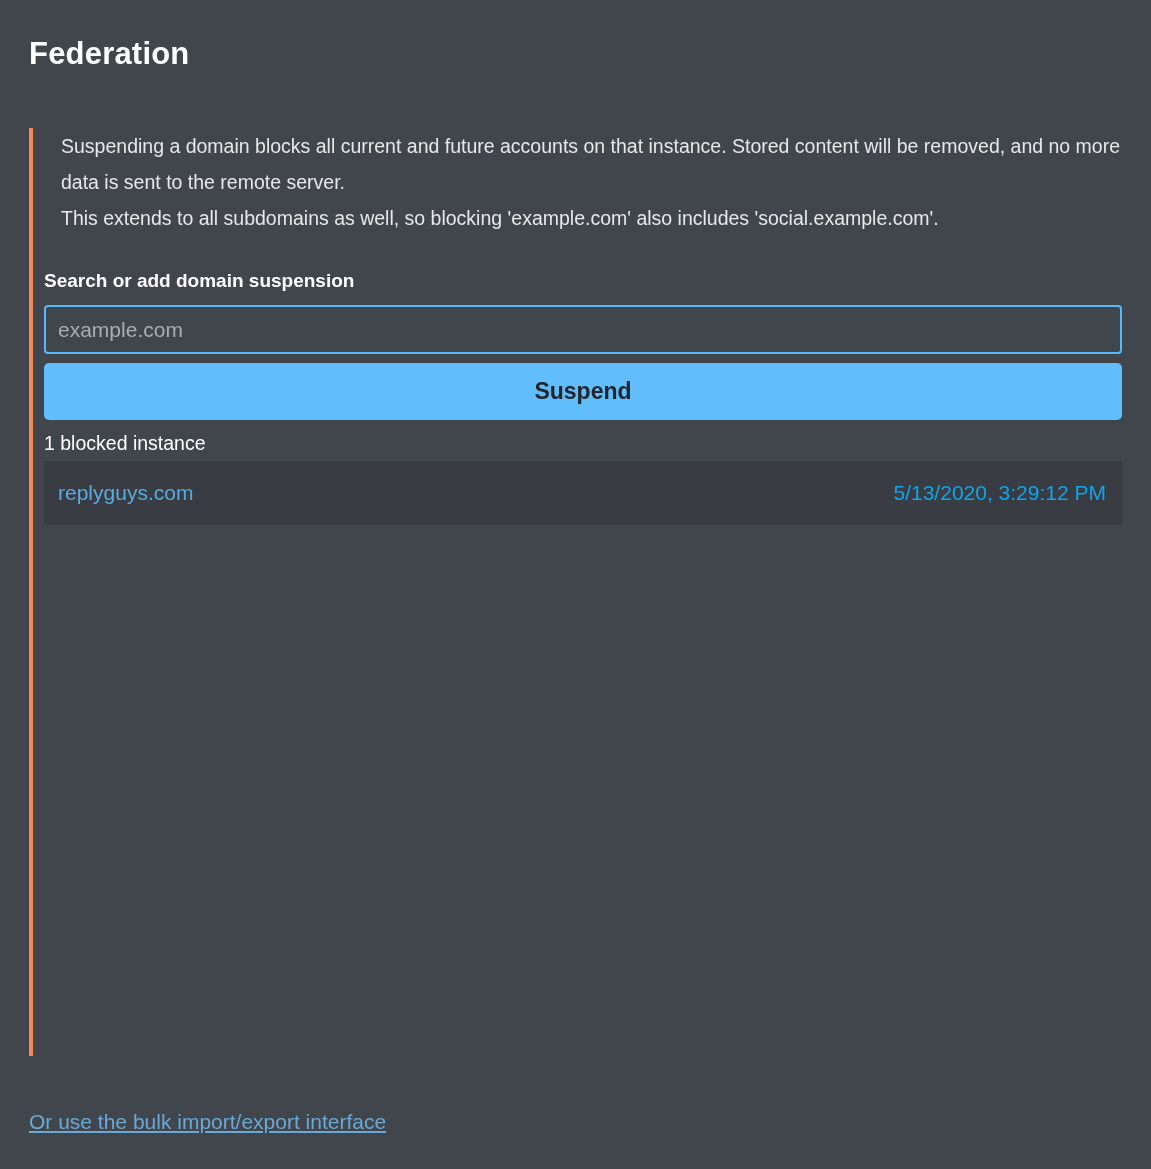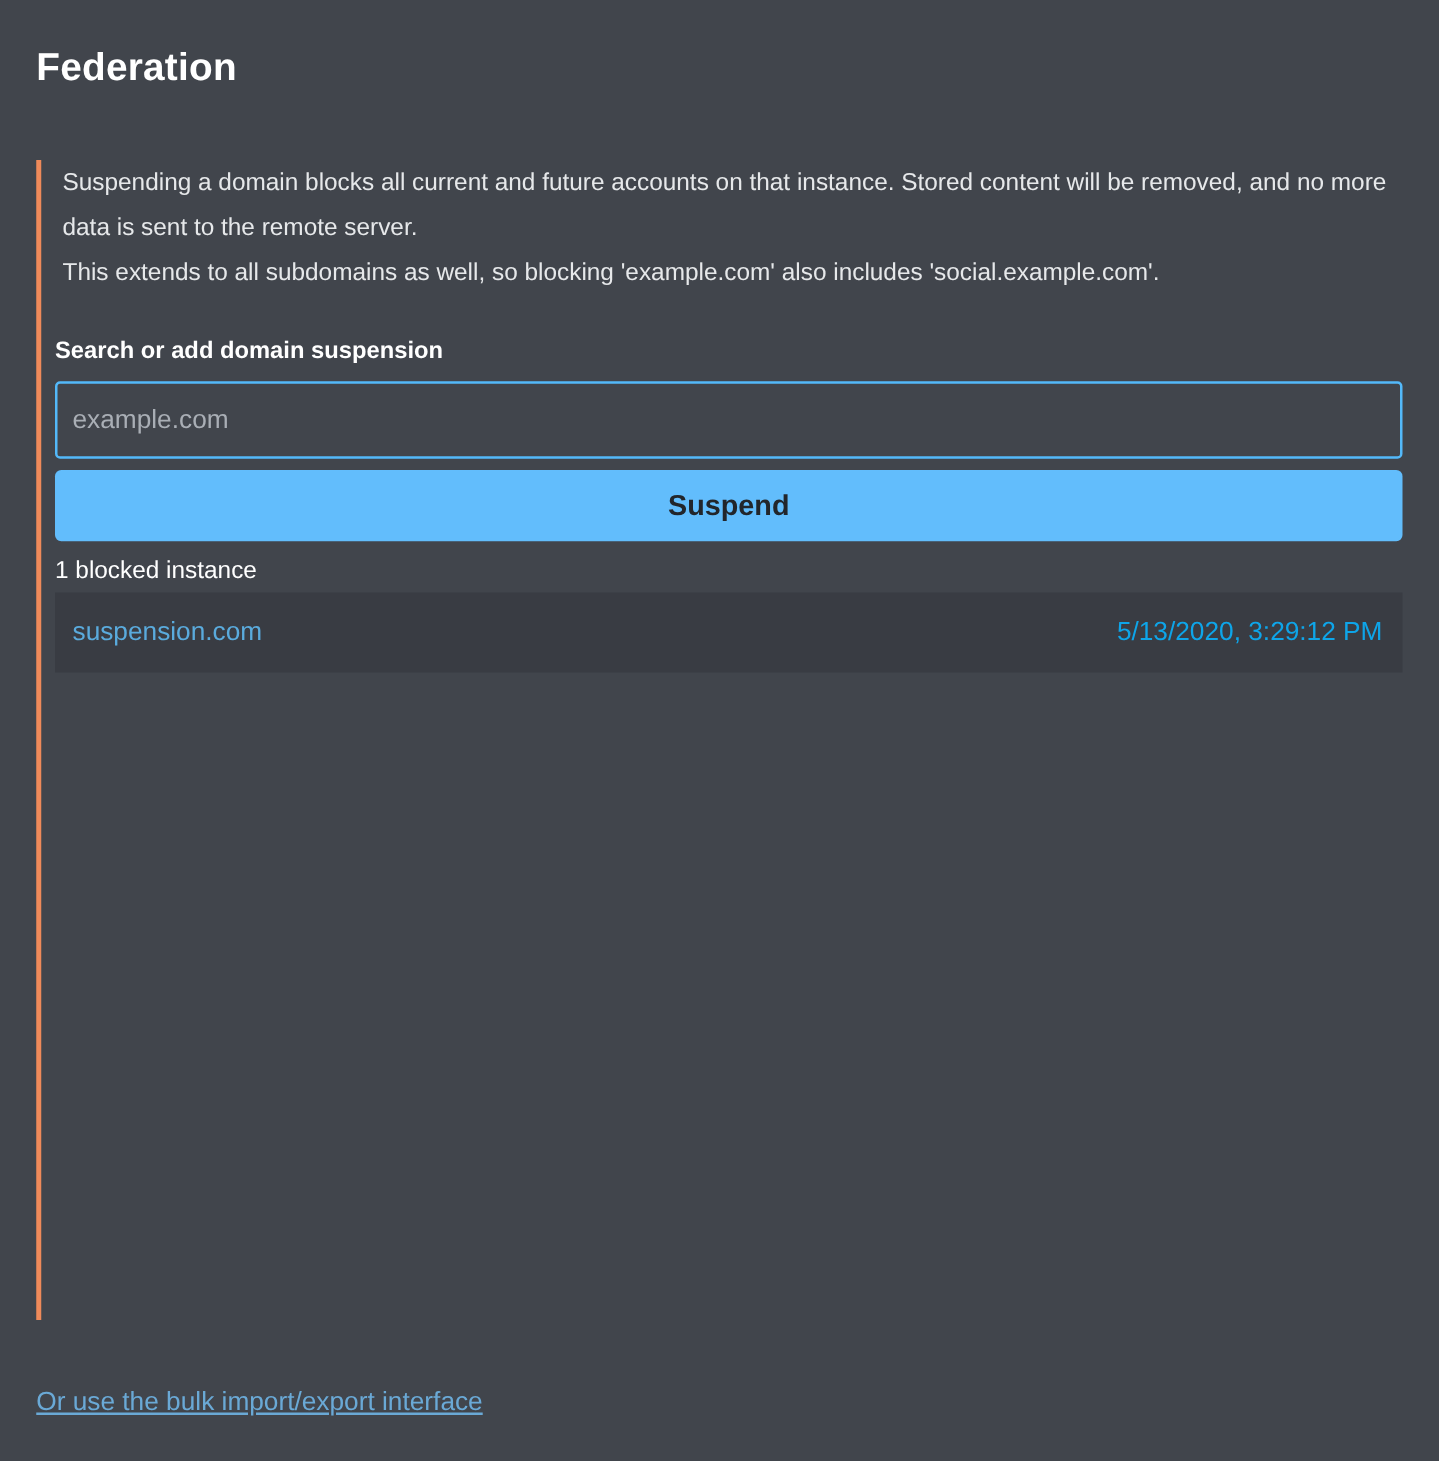--- a/index.html
+++ b/index.html
@@ -46,37 +46,37 @@
     font-weight: bold;
     color: #ffffff;
     margin: 0 0 6px 2px;
     line-height: 1.3;
   }
 
   .section-desc {
     font-size: 19.5px;
     color: #e6e8ea;
     line-height: 1.85;
-    margin: 0 0 0 8px;
+    margin: 0 0 0 19px;
     max-width: 1070px;
     font-weight: 400;
   }
 
   .field-label {
     font-size: 19px;
     font-weight: bold;
     color: #ffffff;
     margin: 34px 0 13px 2px;
   }
 
   .search-input {
     display: block;
     box-sizing: border-box;
     width: 1078px;
-    height: 62px;
+    height: 49px;
     margin-left: 2px;
     background: #41454c;
     border: 2px solid #53b9fa;
     border-radius: 4px;
     color: #ffffff;
     font-size: 21px;
     font-family: "Liberation Sans", sans-serif;
     padding: 0 12px;
     outline: none;
   }
@@ -152,20 +152,20 @@
 
     <div class="field-label">Search or add domain suspension</div>
 
     <input class="search-input" type="text" placeholder="example.com" style="">
 
     <button class="suspend-button">Suspend</button>
 
     <div class="blocked-count">1 blocked instance</div>
 
     <div class="instance-row">
-      <span class="instance-domain">suspension.com</span>
+      <span class="instance-domain">replyguys.com</span>
       <span class="instance-date">5/13/2020, 3:29:12 PM</span>
     </div>
   </div>
 
   <a class="bulk-link">Or use the bulk import/export interface</a>
 
 </div>
 
 </body></html>

